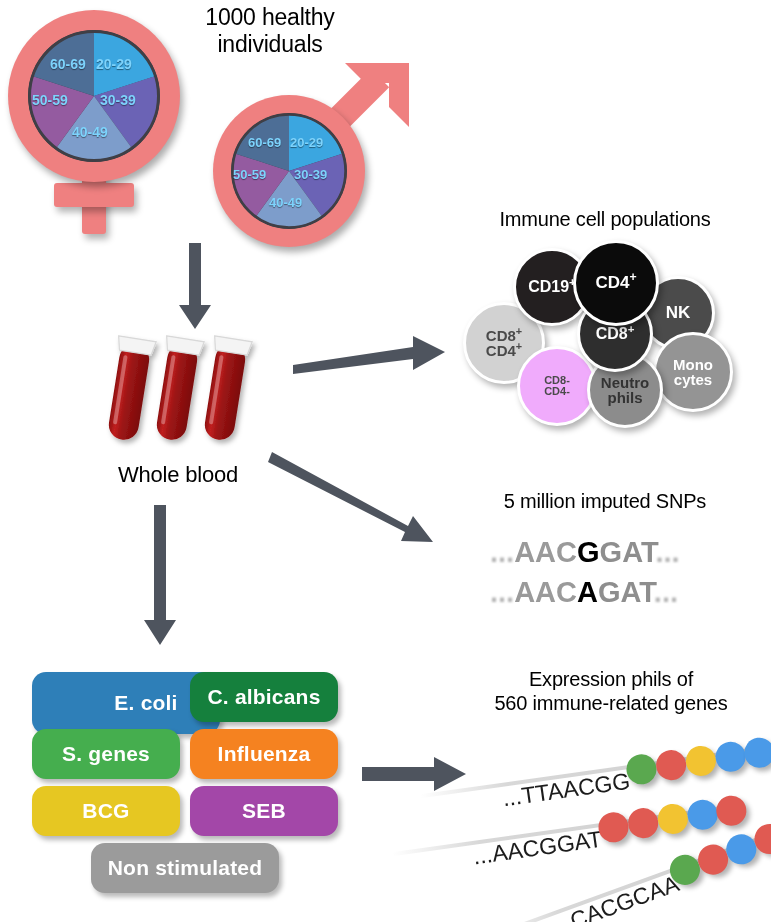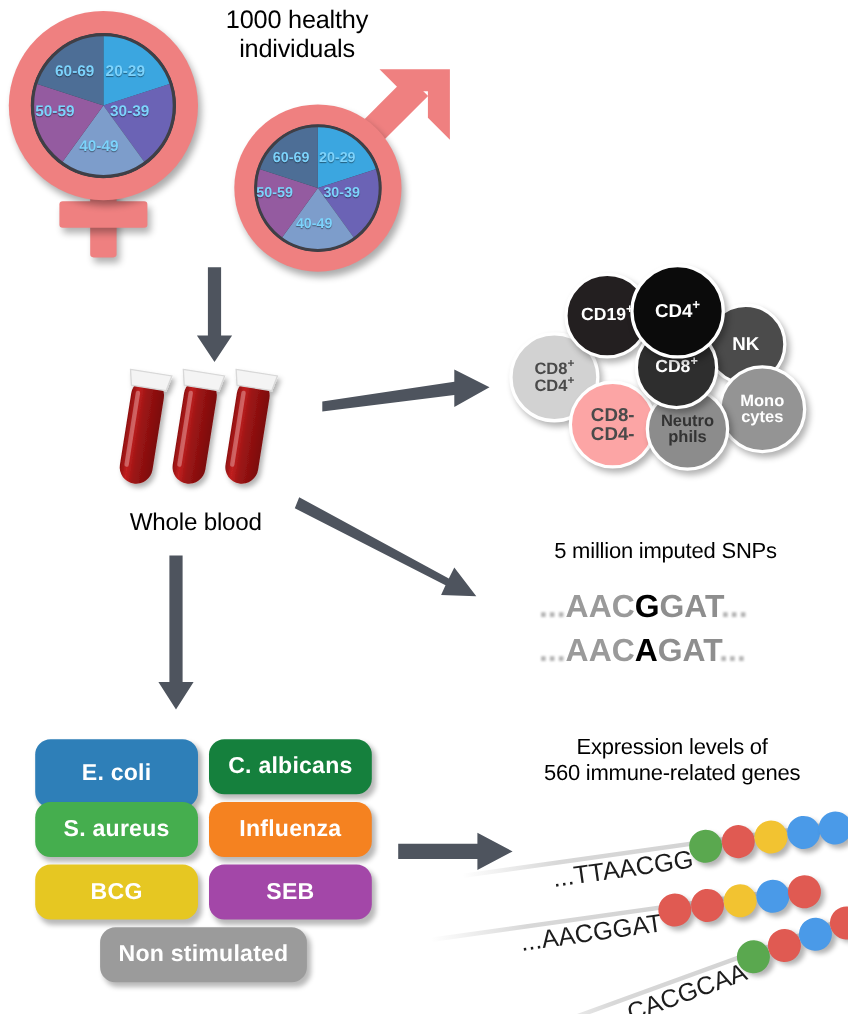--- a/index.html
+++ b/index.html
@@ -257,20 +257,21 @@
   </svg>
 
   <svg class="arrow-svg" width="185" height="110" style="left:268px; top:442px;">
     <path d="M4 10 L140 84 L145 74 L165 100 L133 99 L137 90 L0 20 Z" fill="#4e545e"></path>
   </svg>
 
   <svg class="arrow-svg" width="40" height="145" style="left:140px; top:505px;">
     <path d="M14 0 L26 0 L26 115 L36 115 L20 140 L4 115 L14 115 Z" fill="#4e545e"></path>
   </svg>
 
+  <div class="abs bold-title" style="left:445px; top:208px; width:320px; font-size:20px;">Immune cell populations</div>
 
   <div class="abs" style="left:455px; top:240px; width:300px; height:180px;">
 
     <div class="cellcircle" style="left:8px; top:62px; width:82px; height:82px; background:#d2d2d2; color:#4a4a4a; font-size:15px; z-index:2;">
       <span>CD8<sup>+</sup><br>CD4<sup>+</sup></span>
     </div>
 
     <div class="cellcircle" style="left:58px; top:8px; width:78px; height:78px; background:#231f20; color:#ffffff; font-size:16px; z-index:4;">
       <span>CD19<sup>+</sup></span>
     </div>
@@ -280,21 +281,21 @@
     </div>
 
     <div class="cellcircle" style="left:186px; top:36px; width:74px; height:74px; background:#4b4b4b; color:#ffffff; font-size:17px; z-index:3;">
       <span>NK</span>
     </div>
 
     <div class="cellcircle" style="left:122px; top:56px; width:76px; height:76px; background:#2e2e2e; color:#ffffff; font-size:16px; z-index:5;">
       <span>CD8<sup>+</sup></span>
     </div>
 
-    <div class="cellcircle" style="left:62px; top:106px; width:80px; height:80px; background:#fca5a5; color:#4a4a4a; font-size:17px; z-index:3;">
+    <div class="cellcircle" style="left:62px; top:106px; width:80px; height:80px; background:#f0abfc; color:#4a4a4a; font-size:11px; z-index:3;">
       <span>CD8-<br>CD4-</span>
     </div>
 
     <div class="cellcircle" style="left:132px; top:112px; width:76px; height:76px; background:#8c8c8c; color:#333333; font-size:15px; z-index:4;">
       <span>Neutro<br>phils</span>
     </div>
 
     <div class="cellcircle" style="left:198px; top:92px; width:80px; height:80px; background:#949494; color:#ffffff; font-size:15px; z-index:3;">
       <span>Mono<br>cytes</span>
     </div>
@@ -304,38 +305,38 @@
 
   <div class="snp-row" style="left:490px; top:536px; font-size:29px;">
     <span class="dim">...</span><span class="mid">AAC</span><span class="hot">G</span><span class="grey">GAT</span><span class="dim">...</span>
   </div>
 
   <div class="snp-row" style="left:490px; top:576px; font-size:29px;">
     <span class="dim">...</span><span class="mid">AAC</span><span class="hot">A</span><span class="grey">GAT</span><span class="dim">...</span>
   </div>
 
   <div class="abs" style="left:32px; top:672px; width:320px; height:232px;">
-    <div class="stimbox" style="left:0px;   top:0px;  width:148px; height:62px; background:#2e7fb8; font-size:21px;">E. coli</div>
+    <div class="stimbox" style="left:0px;   top:0px;  width:148px; height:62px; background:#2e7fb8; font-size:21px;padding-left:40px;">E. coli</div>
     <div class="stimbox" style="left:158px; top:0px;  width:148px; height:50px; background:#15803d; font-size:21px;">C. albicans</div>
 
-    <div class="stimbox" style="left:0px;   top:57px; width:148px; height:50px; background:#45ae4e; font-size:21px;">S. aureus</div>
+    <div class="stimbox" style="left:0px;   top:57px; width:148px; height:50px; background:#45ae4e; font-size:21px;">S. genes</div>
     <div class="stimbox" style="left:158px; top:57px; width:148px; height:50px; background:#f58220; font-size:21px;">Influenza</div>
 
     <div class="stimbox" style="left:0px;   top:114px; width:148px; height:50px; background:#e6c722; font-size:21px;">BCG</div>
     <div class="stimbox" style="left:158px; top:114px; width:148px; height:50px; background:#a347a8; font-size:21px;">SEB</div>
 
     <div class="stimbox" style="left:59px;  top:171px; width:188px; height:50px; background:#9b9b9b; font-size:21px;">Non stimulated</div>
   </div>
 
   <svg class="arrow-svg" width="110" height="40" style="left:362px; top:755px;">
     <path d="M0 12 L72 12 L72 2 L104 19 L72 36 L72 26 L0 26 Z" fill="#4e545e"></path>
   </svg>
 
   <div class="abs bold-title" style="left:455px; top:668px; width:312px; font-size:20px;">
-    <div>Expression levels of</div>
+    <div>Expression phils of</div>
     <div>560 immune-related genes</div>
   </div>
 
   <div class="abs" style="left:430px; top:730px; width:341px; height:190px;">
 
     <div class="strand" style="left:200px; top:36px; width:140px; height:30px; transform:rotate(-8deg);">
       <div class="rail"></div>
       <span class="seq" style="font-size:23px;">...TTAACGG</span>
       <span class="dot" style="left:-2px;  top:-10px; width:30px; height:30px; background:#5aa84f;"></span>
       <span class="dot" style="left:28px;  top:-10px; width:30px; height:30px; background:#e05a52;"></span>

